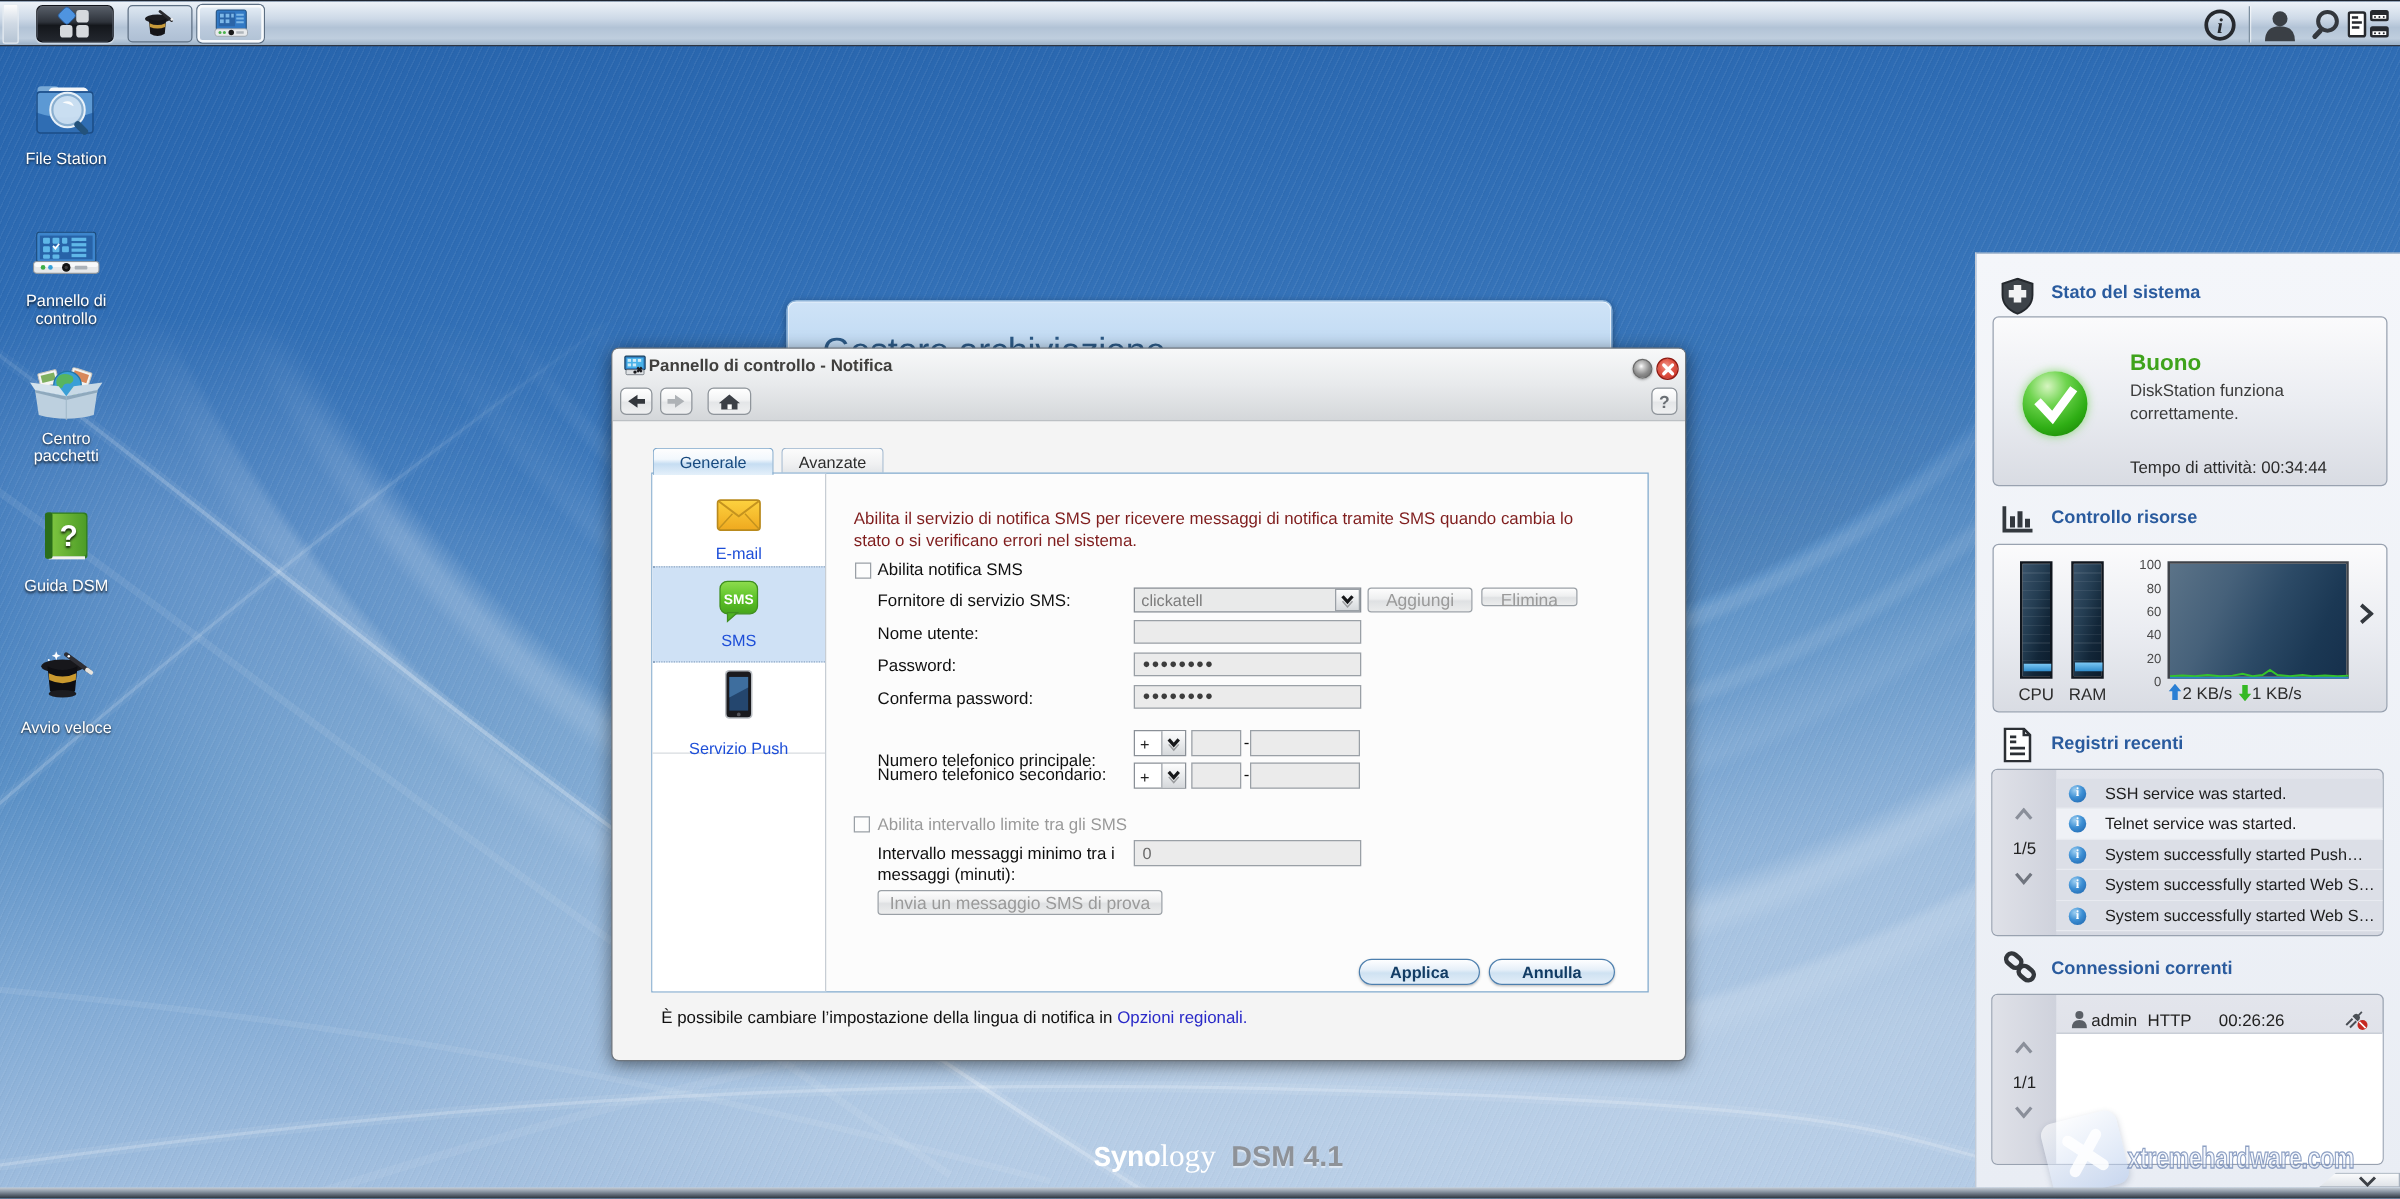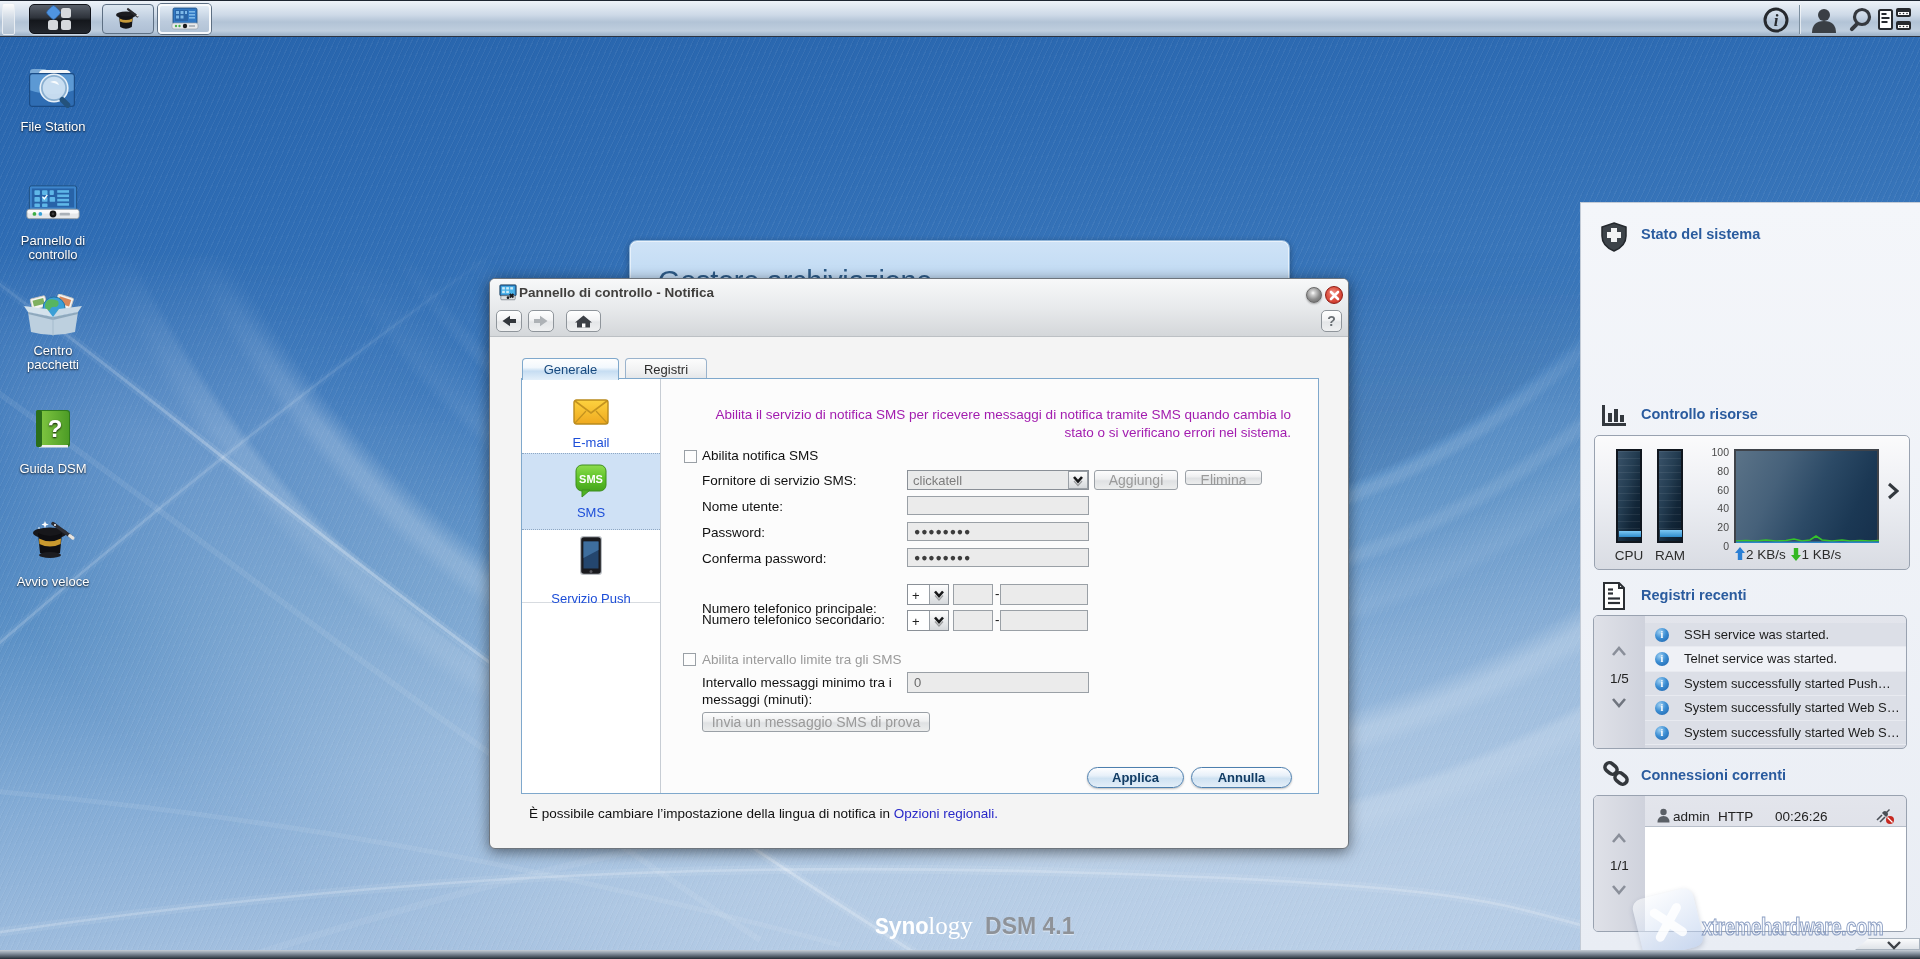--- a/index.html
+++ b/index.html
@@ -328,21 +328,21 @@
     <div class="navbtn" style="left:38px;"><svg width="24" height="20" viewBox="0 0 24 20">
           <path d="M18.5 10 L11 4.8 L11 8.1 L5 8.1 L5 11.9 L11 11.9 L11 15.2 Z" fill="#aeb2b6"></path>
         </svg></div>
     <div class="navbtn" style="left:76px;width:35px;"><svg width="33" height="20" viewBox="0 0 33 20">
           <path d="M16.5 4.5 L25 11.5 L23 11.5 L23 16.5 L10 16.5 L10 11.5 L8 11.5 Z" fill="#3c4046"></path>
           <rect x="15" y="12.5" width="3.4" height="4" fill="#fff"></rect>
         </svg></div>
     <div class="navbtn" style="left:831px;width:21px;text-align:center;font-size:14px;font-weight:bold;color:#6a6f74;line-height:20px;">?</div>
 
     <div class="tab" style="left:32px;width:97px;height:22px;z-index:3;background:linear-gradient(180deg,#fefefe 0%,#f2f8fd 40%,#c6ddf2 58%,#e4f0fa 100%);color:#17497e;font-weight:normal;line-height:21px;border-color:#7fa8cc;">Generale</div>
-    <div class="tab" style="left:135px;width:82px;background:linear-gradient(180deg,#fcfcfc 0%,#f0f1f2 60%,#e2e5e8 100%);color:#2c2c2c;line-height:21px;">Registri</div>
+    <div class="tab" style="left:135px;width:82px;background:linear-gradient(180deg,#fcfcfc 0%,#f0f1f2 60%,#e2e5e8 100%);color:#2c2c2c;line-height:21px;">Avanzate</div>
 
     <div id="tabc">
       <div id="sidebar">
         <div class="sideitem" style="height:75px;">
           <svg width="36" height="26" viewBox="0 0 36 26" style="margin-top:20px;">
             <rect x="1" y="1" width="34" height="24" rx="2.5" fill="url(#env)" stroke="#b98a1d" stroke-width="1.4"></rect>
             <defs>
                 <linearGradient id="env" x1="0" y1="0" x2="0" y2="1">
                   <stop offset="0" stop-color="#fdd23f"></stop>
                   <stop offset="1" stop-color="#efa91f"></stop>
@@ -373,21 +373,21 @@
             <rect x="1" y="0" width="22" height="39" rx="3.5" fill="#b9bdc2"></rect>
             <rect x="2.2" y="1.2" width="19.6" height="36.6" rx="2.8" fill="#1a1a1e"></rect>
             <rect x="4.5" y="5.5" width="15" height="27" fill="#24466e"></rect>
             <path d="M4.5 5.5 L19.5 5.5 L19.5 14 L4.5 22 Z" fill="#3e6e9e"></path>
             <circle cx="12" cy="35.5" r="1.5" fill="#55555b"></circle>
           </svg>
           <div style="margin-top:12px;">Servizio Push</div>
         </div>
       </div>
 
-      <div class="abs" style="left:161px;top:27px;width:608px;font-size:13.5px;color:#a21caf;line-height:17.5px;text-align:right;">Abilita il servizio di notifica SMS per ricevere messaggi di notifica tramite SMS quando cambia lo stato o si verificano errori nel sistema.</div>
+      <div class="abs" style="left:161px;top:27px;width:608px;font-size:13.5px;color:#7f1d1d;line-height:17.5px;">Abilita il servizio di notifica SMS per ricevere messaggi di notifica tramite SMS quando cambia lo stato o si verificano errori nel sistema.</div>
       <div class="cbox" style="left:162px;top:71px;"></div>
       <div class="flabel" style="left:180px;top:69px;">Abilita notifica SMS</div>
 
       <div class="flabel" style="left:180px;top:94px;">Fornitore di servizio SMS:</div>
       <div class="abs" style="left:385px;top:91px;width:182px;height:20px;background:#e9eaea;border:1px solid #8a9097;">
         <span style="position:absolute;left:5px;top:2px;font-size:13px;color:#7c7c7c;">clickatell</span>
         <div style="position:absolute;right:0px;top:0px;width:20px;height:18px;background:linear-gradient(180deg,#fdfdfd,#e8eaec 55%,#d6d9dc);border:1px solid #9aa0a6;">
           <svg width="18" height="16" viewBox="0 0 18 16">
               <path d="M5 5 L9 9.5 L13 5" stroke="#17181a" stroke-width="2.6" fill="none"></path>
               <path d="M5 9 L9 13.5 L13 9" stroke="#17181a" stroke-width="1.2" fill="none" opacity="0.35"></path>
@@ -445,20 +445,29 @@
     <div class="abs" style="left:39px;top:527px;font-size:13.5px;color:#101010;">È possibile cambiare l’impostazione della lingua di notifica in <span style="color:#2929c8;">Opzioni regionali.</span></div>
   </div>
 
   <div id="rpanel">
 
     <svg class="abs" style="left:19px;top:19px;" width="28" height="30" viewBox="0 0 28 30">
       <path d="M14 1 L26 5 L26 14 Q26 24 14 29 Q2 24 2 14 L2 5 Z" fill="#3d4349" stroke="#24282d" stroke-width="1.5"></path>
       <path d="M11 6 L17 6 L17 10 L21 10 L21 16 L17 16 L17 20 L11 20 L11 16 L7 16 L7 10 L11 10 Z" fill="#f2f3f4"></path>
     </svg>
     <div class="phead" style="left:60px;top:23px;">Stato del sistema</div>
+    <div class="pbox" style="top:50px;height:136px;">
+      <div class="abs" style="left:23px;top:43px;width:52px;height:52px;border-radius:50%;background:radial-gradient(circle at 20px 12px,#d6f5c0 0%,#6ed44e 30%,#2fae15 65%,#1e9008 85%,#27a311 100%);box-shadow:0 0 8px rgba(110,210,80,0.75);"></div>
+      <svg class="abs" style="left:23px;top:43px;" width="52" height="52" viewBox="0 0 52 52">
+          <path d="M12 24 L24 37 L41 14" stroke="#fff" stroke-width="7" fill="none" stroke-linecap="butt"></path>
+        </svg>
+      <div class="abs" style="left:109px;top:26px;font-size:18px;font-weight:bold;color:#3fa31c;">Buono</div>
+      <div class="abs" style="left:109px;top:50px;font-size:13.5px;color:#3c3c3c;line-height:17.5px;">DiskStation funziona<br>correttamente.</div>
+      <div class="abs" style="left:109px;top:112px;font-size:13.5px;color:#2c2c2c;">Tempo di attività: 00:34:44</div>
+    </div>
 
     <svg class="abs" style="left:19px;top:200px;" width="28" height="26" viewBox="0 0 28 26">
       <path d="M2 2 L5 2 L5 20 L26 20 L26 23 L2 23 Z" fill="#33383e"></path>
       <rect x="8" y="10" width="4" height="9" fill="#33383e"></rect>
         <rect x="14" y="6" width="4" height="13" fill="#33383e"></rect>
         <rect x="20" y="12" width="4" height="7" fill="#33383e"></rect>
     </svg>
     <div class="phead" style="left:60px;top:203px;">Controllo risorse</div>
     <div class="pbox" style="top:232px;height:135px;">
       <div class="abs" style="left:21px;top:13px;width:26px;height:94px;background:linear-gradient(105deg,#3a536a 0%,#243d52 40%,#122638 70%,#0c1c2c 100%);border:2px solid #10161e;">

